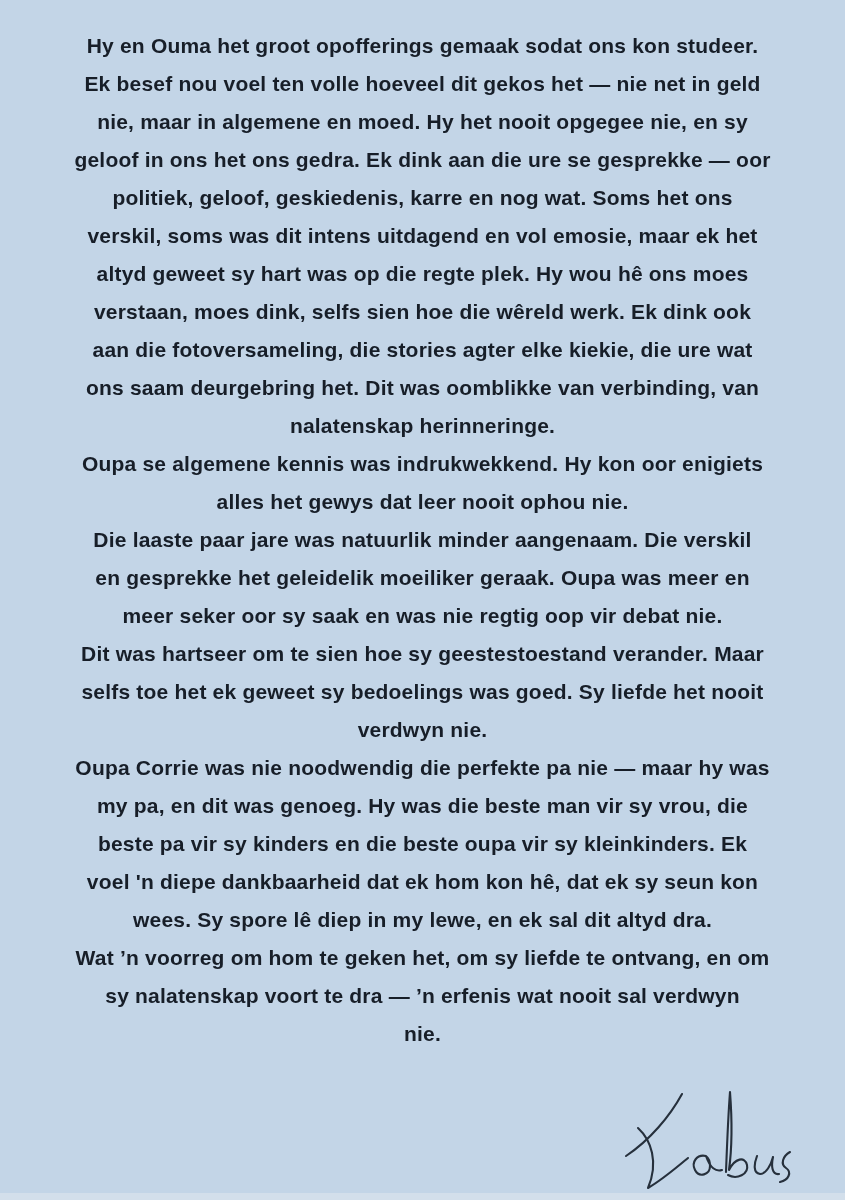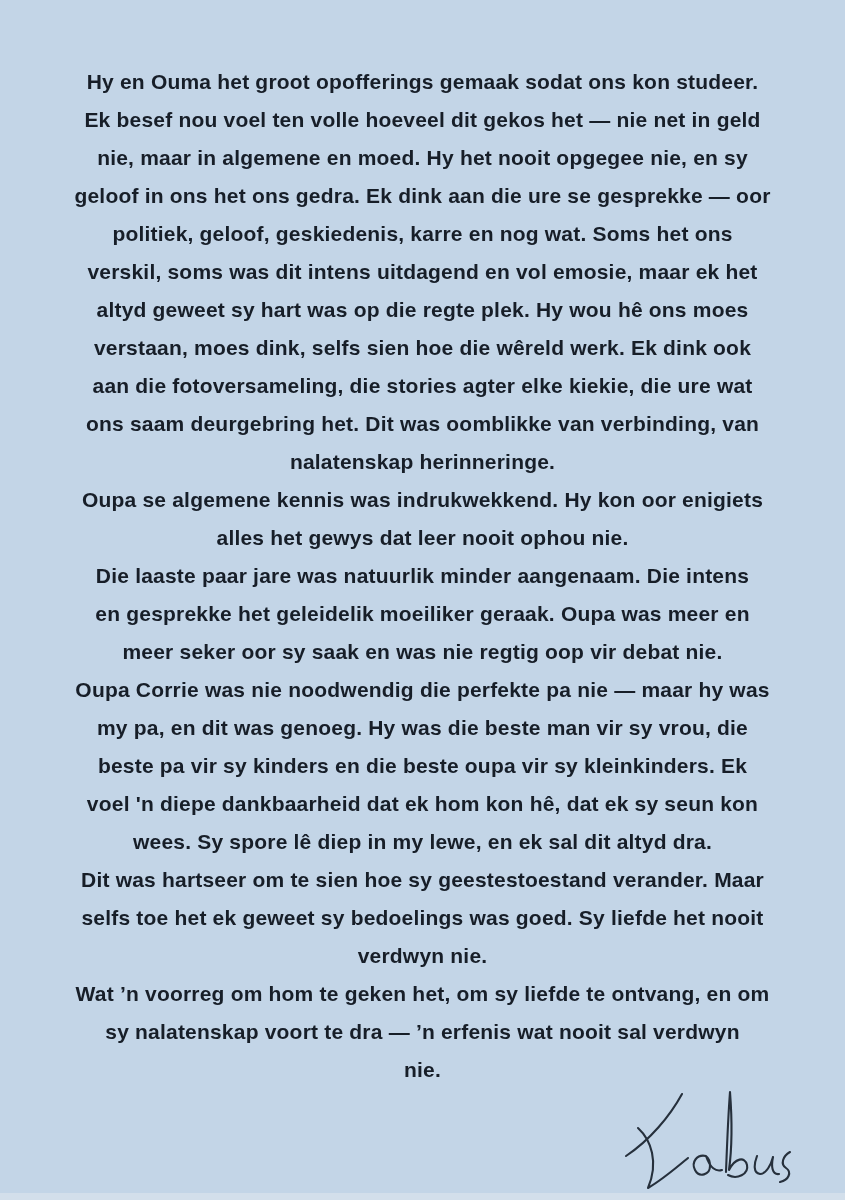--- a/index.html
+++ b/index.html
@@ -28,21 +28,20 @@
     position: absolute;
     top: 27px;
     left: 50px;
     right: 50px;
     text-align: center;
     color: var(--ink);
     font-weight: 700;
     font-size: 21px;
     line-height: 38px;
     letter-spacing: 0.2px;
-    margin-top: 36px;
   }
   .paragraph { margin: 0; }
   .text-line {
     white-space: nowrap;
     height: 38px;
   }
   .signature {
     position: absolute;
     top: 1088px;
     left: 618px;
@@ -95,37 +94,37 @@
       <div class="text-line">ons saam deurgebring het. Dit was oomblikke van verbinding, van</div>
       <div class="text-line">nalatenskap herinneringe.</div>
     </div>
 
     <div class="paragraph">
       <div class="text-line">Oupa se algemene kennis was indrukwekkend. Hy kon oor enigiets</div>
       <div class="text-line">alles het gewys dat leer nooit ophou nie.</div>
     </div>
 
     <div class="paragraph">
-      <div class="text-line">Die laaste paar jare was natuurlik minder aangenaam. Die intens</div>
+      <div class="text-line">Die laaste paar jare was natuurlik minder aangenaam. Die verskil</div>
       <div class="text-line">en gesprekke het geleidelik moeiliker geraak. Oupa was meer en</div>
       <div class="text-line">meer seker oor sy saak en was nie regtig oop vir debat nie.</div>
+    </div>
+
+    <div class="paragraph">
+      <div class="text-line">Dit was hartseer om te sien hoe sy geestestoestand verander. Maar</div>
+      <div class="text-line">selfs toe het ek geweet sy bedoelings was goed. Sy liefde het nooit</div>
+      <div class="text-line">verdwyn nie.</div>
     </div>
 
     <div class="paragraph">
       <div class="text-line">Oupa Corrie was nie noodwendig die perfekte pa nie — maar hy was</div>
       <div class="text-line">my pa, en dit was genoeg. Hy was die beste man vir sy vrou, die</div>
       <div class="text-line">beste pa vir sy kinders en die beste oupa vir sy kleinkinders. Ek</div>
       <div class="text-line">voel 'n diepe dankbaarheid dat ek hom kon hê, dat ek sy seun kon</div>
       <div class="text-line">wees. Sy spore lê diep in my lewe, en ek sal dit altyd dra.</div>
-    </div>
-
-    <div class="paragraph">
-      <div class="text-line">Dit was hartseer om te sien hoe sy geestestoestand verander. Maar</div>
-      <div class="text-line">selfs toe het ek geweet sy bedoelings was goed. Sy liefde het nooit</div>
-      <div class="text-line">verdwyn nie.</div>
     </div>
 
     <div class="paragraph">
       <div class="text-line">Wat ’n voorreg om hom te geken het, om sy liefde te ontvang, en om</div>
       <div class="text-line">sy nalatenskap voort te dra — ’n erfenis wat nooit sal verdwyn</div>
       <div class="text-line">nie.</div>
     </div>
 
   </div>
 

